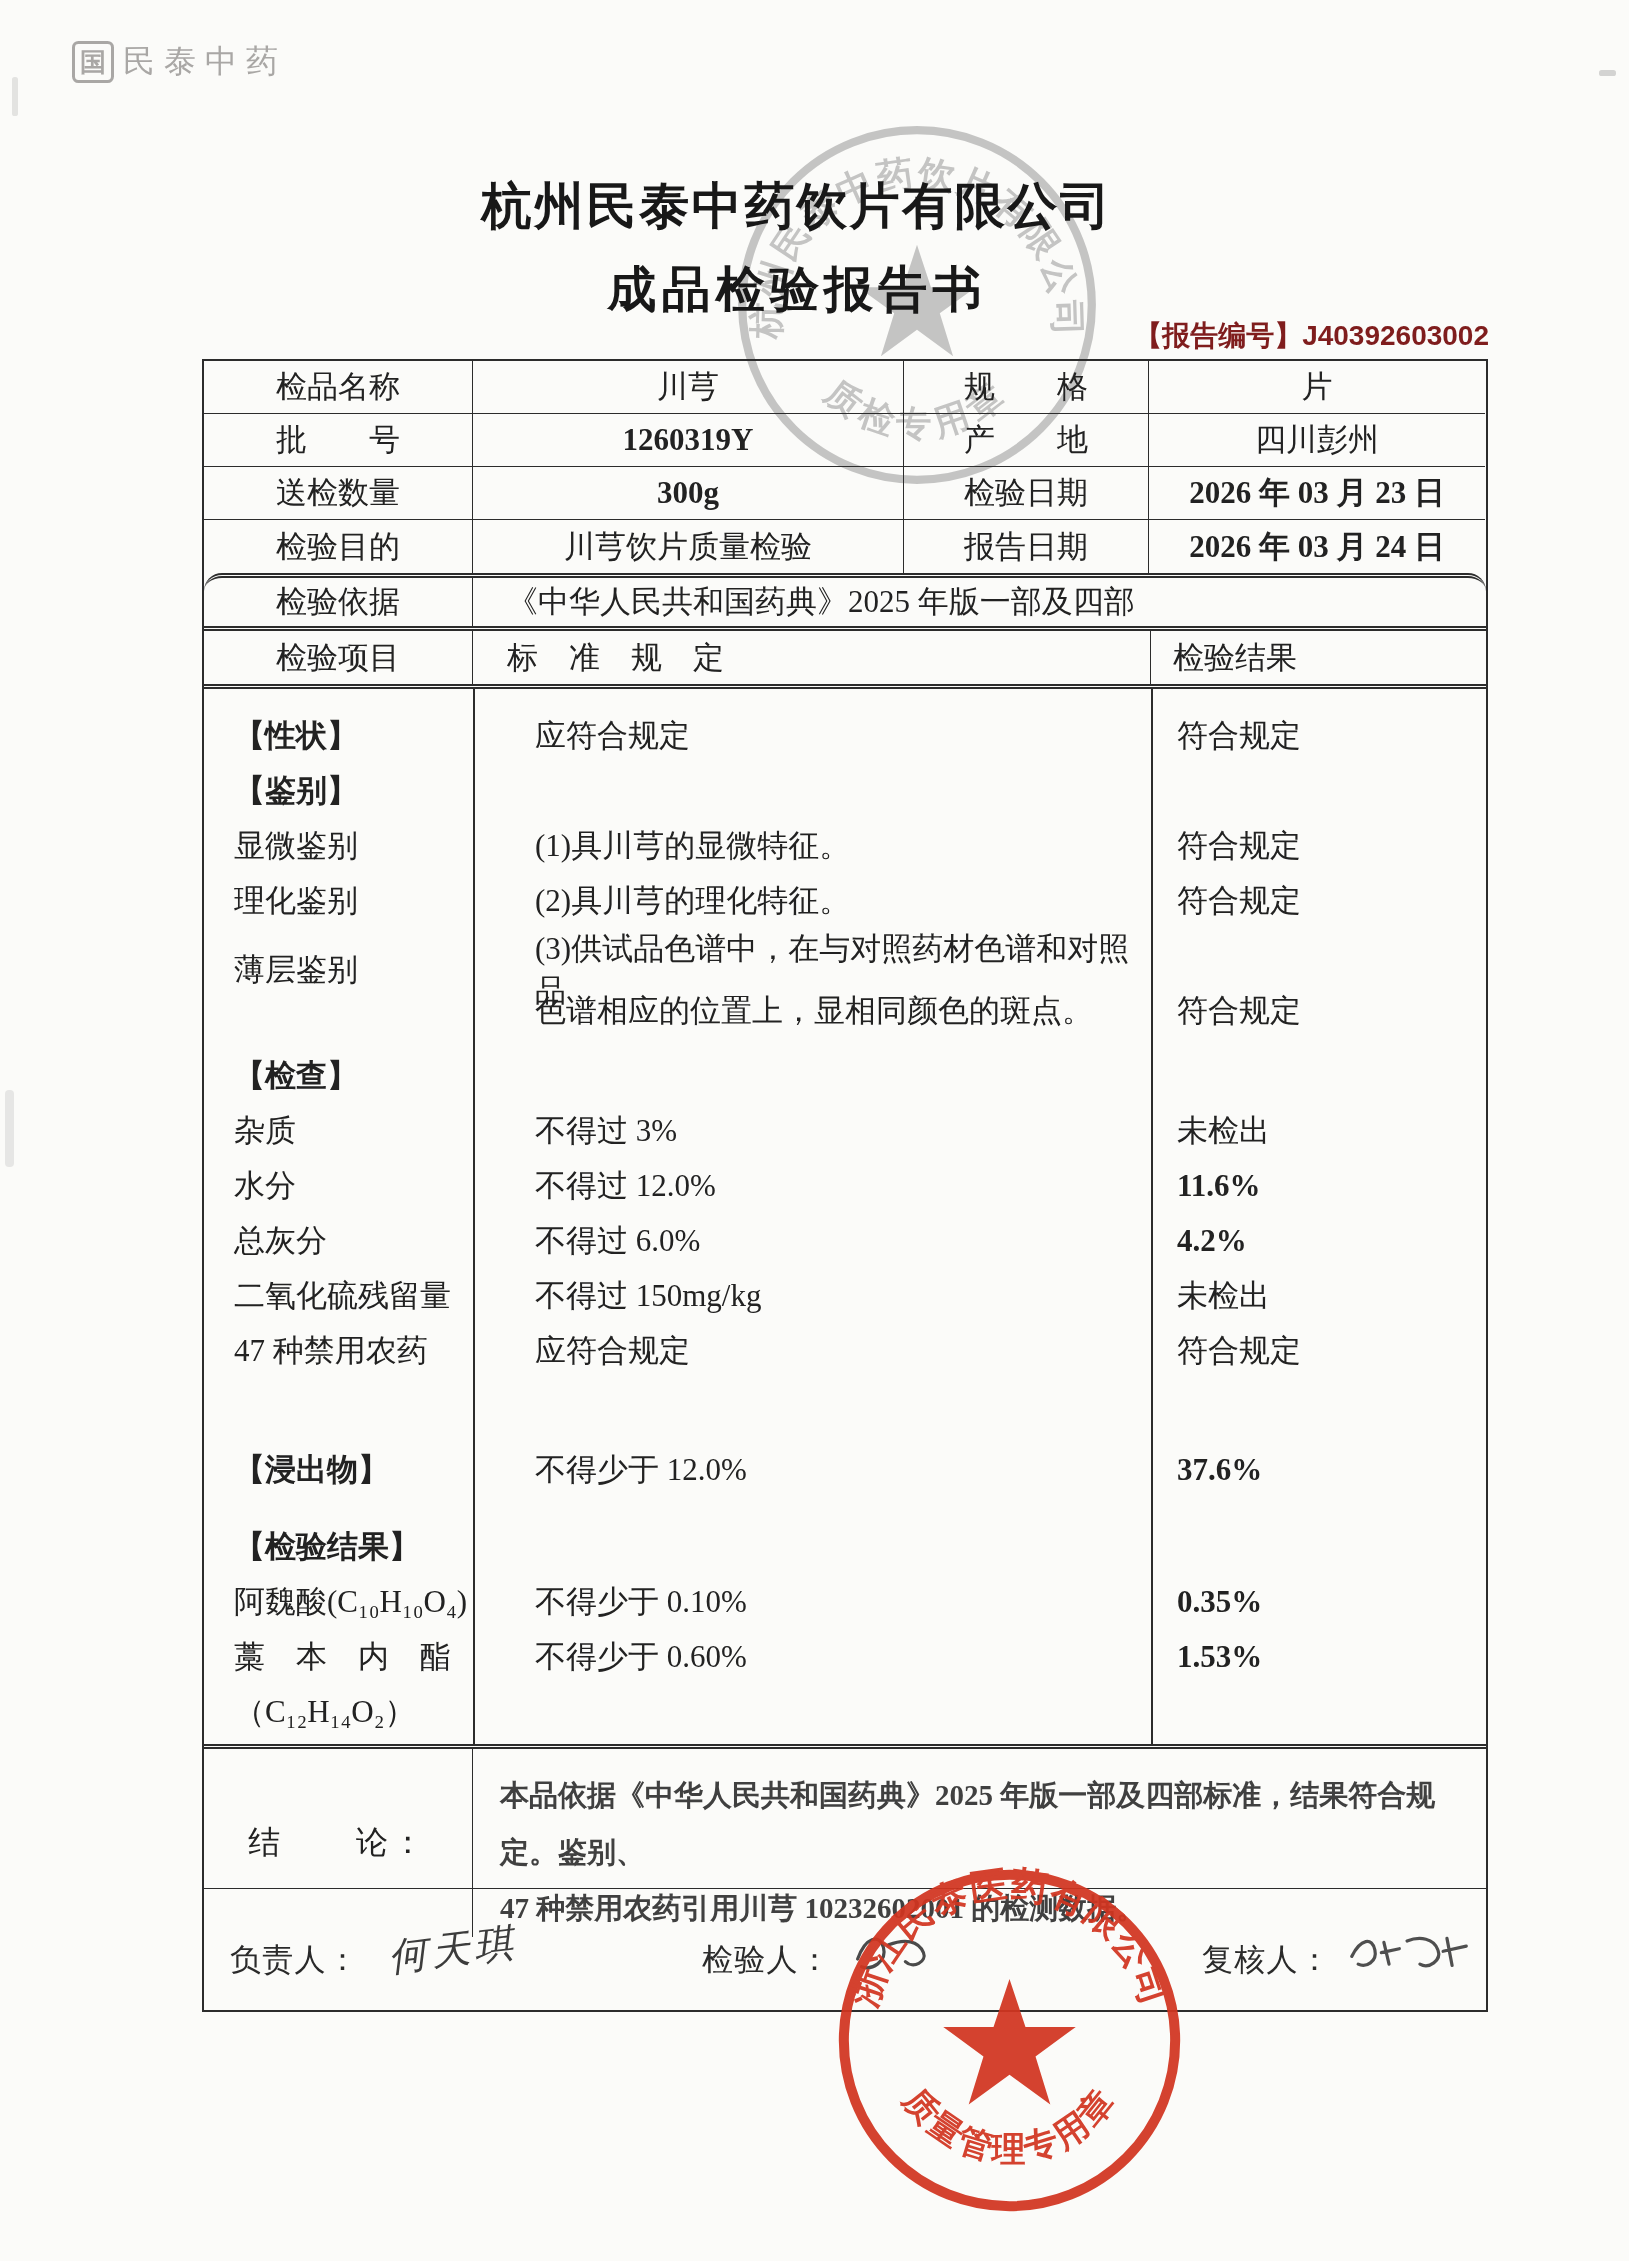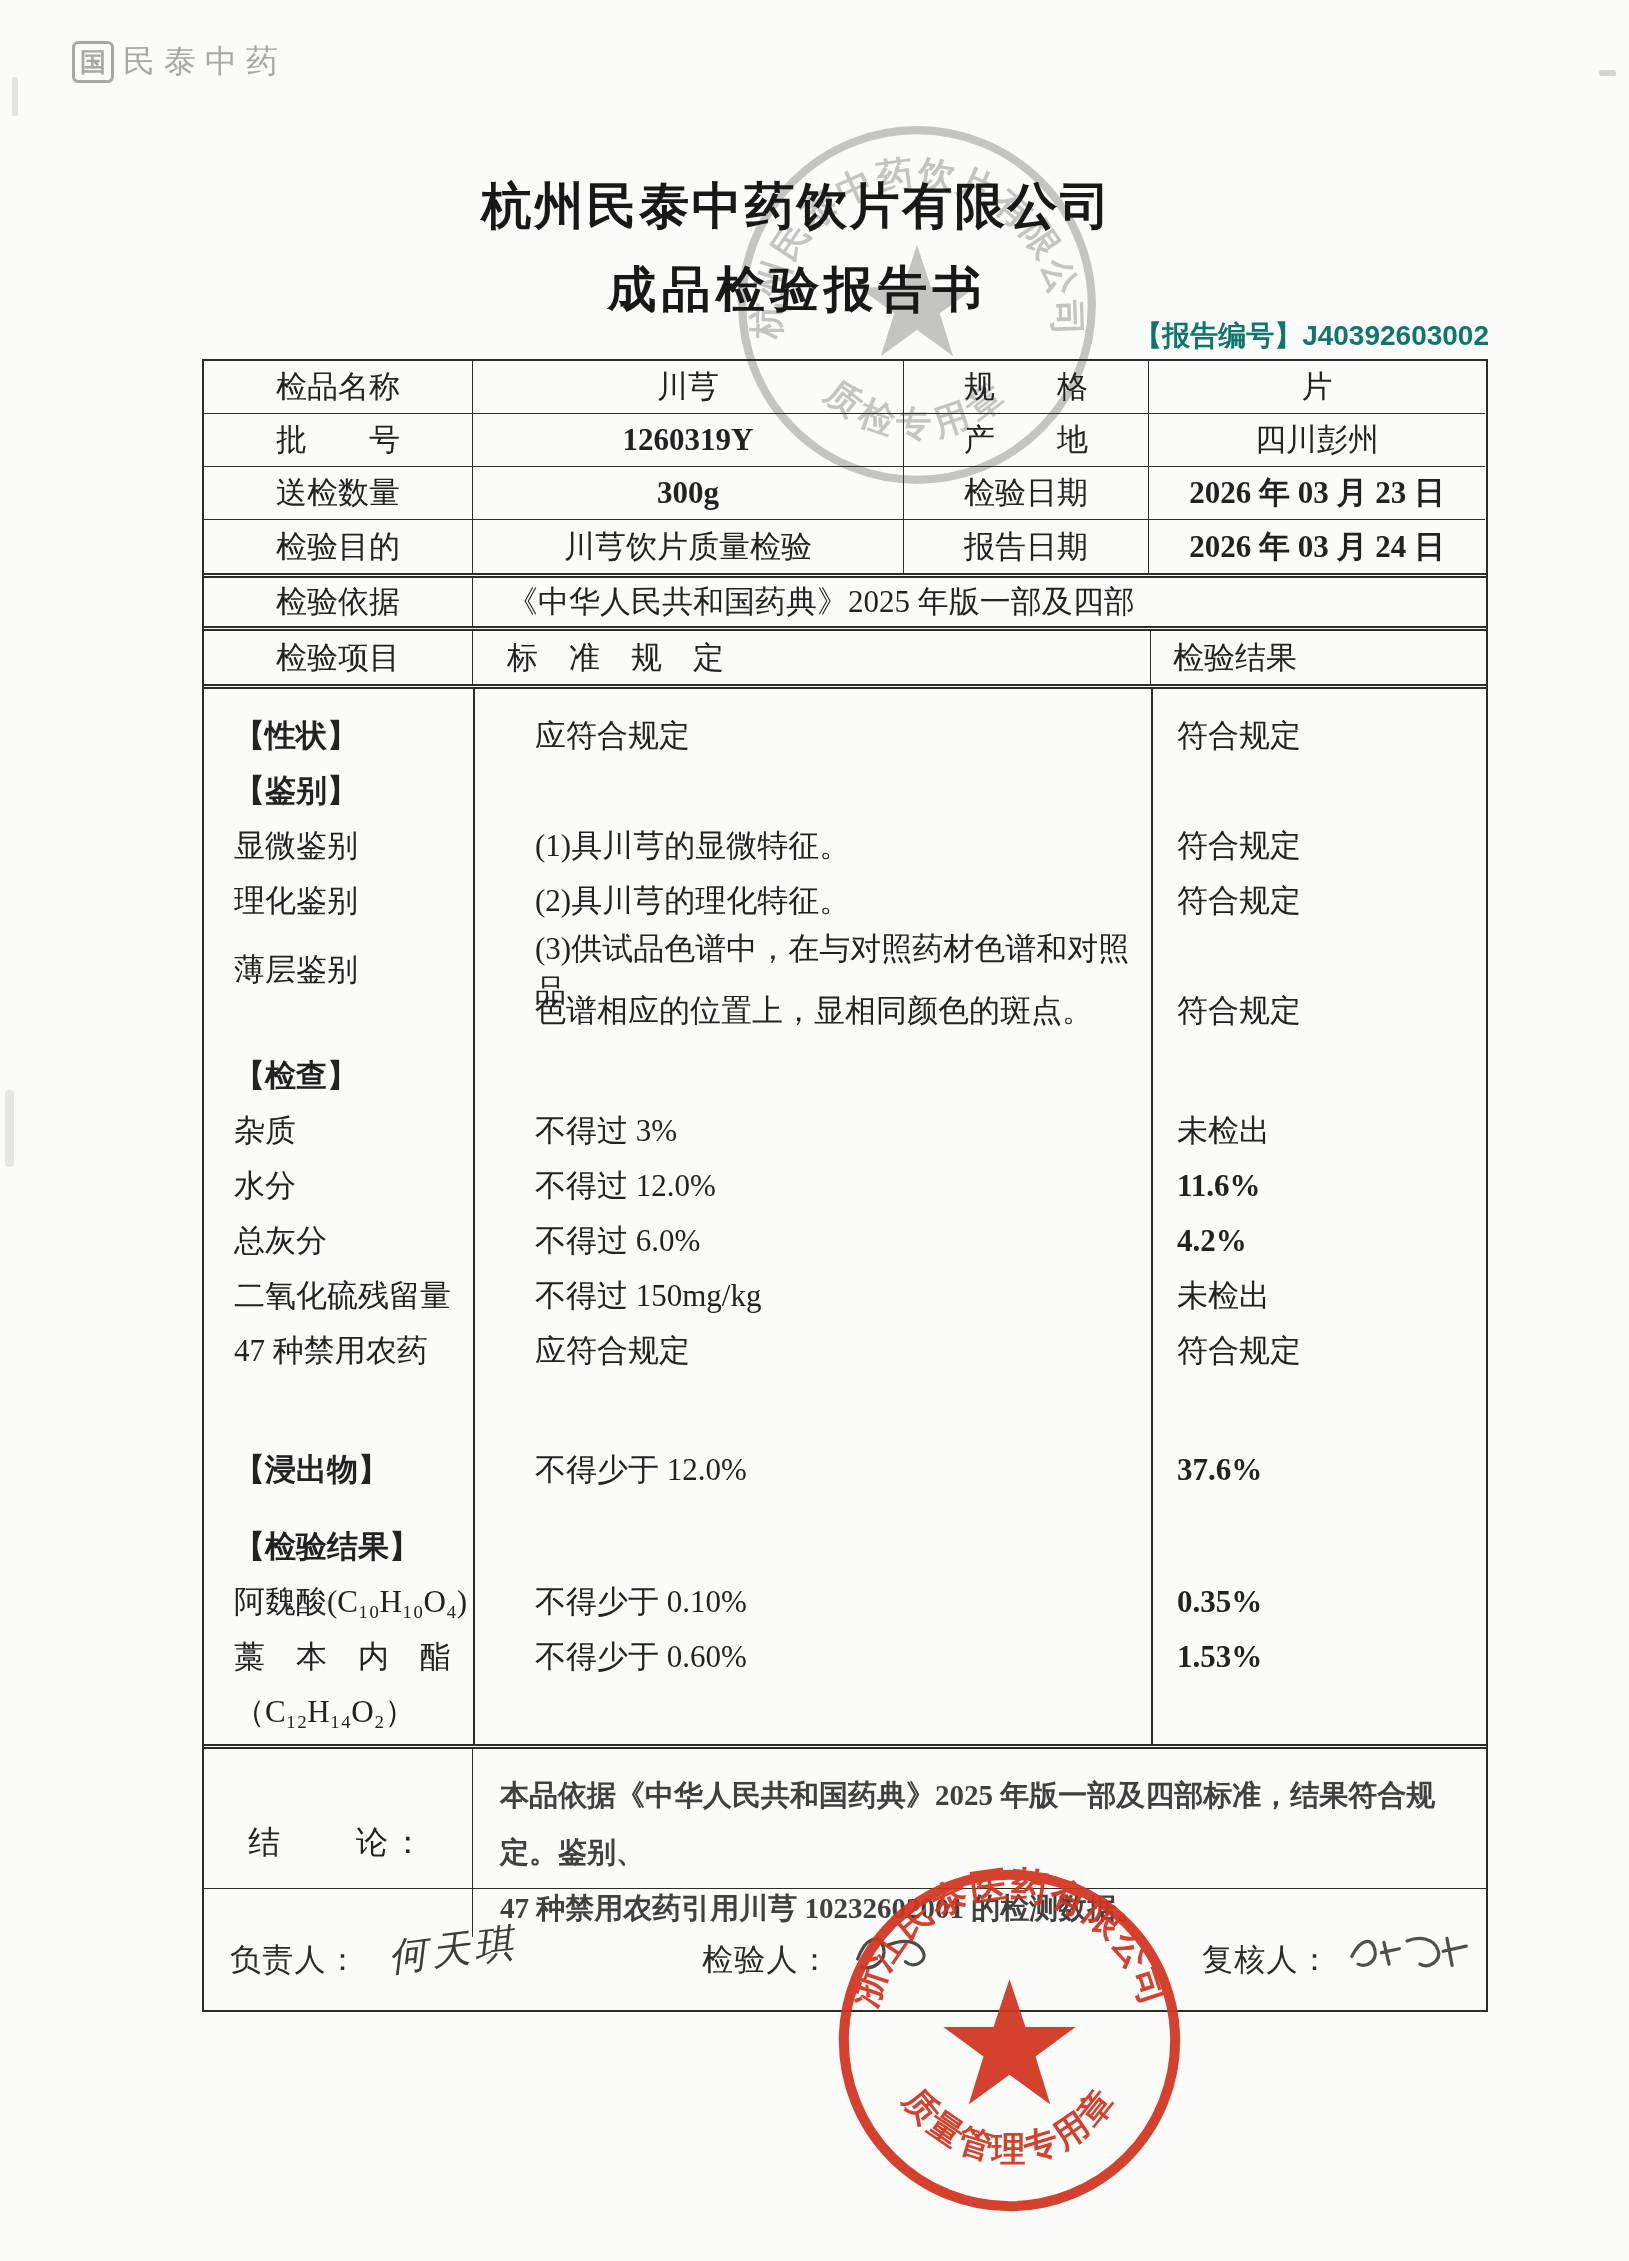--- a/index.html
+++ b/index.html
@@ -13,39 +13,39 @@
   .logo{position:absolute;left:72px;top:40px;display:flex;align-items:center;gap:9px;color:#a9a7a5;}
   .logo-badge{width:36px;height:36px;border:3.2px solid #a9a7a5;border-radius:6.4px;display:flex;align-items:center;justify-content:center;
               font-size:26px;font-weight:700;font-family:"Liberation Sans",sans-serif;}
   .logo-text{font-size:32px;letter-spacing:9px;font-family:"Liberation Sans",sans-serif;font-weight:500;}
 
   
   .title-wrap{position:absolute;left:0;top:173px;width:100%;text-align:center;z-index:3;transform:translateX(-18px);}
   .title-company{font-size:50px;font-weight:700;font-family:"Liberation Sans","DejaVu Sans",sans-serif;letter-spacing:2.6px;color:#181818;}
   .title-doc{font-size:49px;font-weight:700;font-family:"Liberation Sans","DejaVu Sans",sans-serif;letter-spacing:5.2px;color:#181818;margin-top:17px;}
   .report-no{position:absolute;top:317px;right:141px;z-index:3;font-size:28px;font-weight:700;
-             font-family:"Liberation Sans","DejaVu Sans",sans-serif;color:#0f766e;}
+             font-family:"Liberation Sans","DejaVu Sans",sans-serif;color:#7f1d1d;}
 
   
   .stamp{position:absolute;pointer-events:none;}
   .stamp-gray{left:727px;top:115px;width:380px;height:380px;opacity:.5;z-index:1;}
   .stamp-red{left:832px;top:1863px;width:355px;height:355px;opacity:.93;z-index:8;}
 
   
   .frame{position:absolute;left:202px;top:359px;width:1286px;height:1653px;border:2.6px solid #2c2c2c;
          box-sizing:border-box;z-index:4;background:transparent;}
   .cell{box-sizing:border-box;display:flex;align-items:center;font-size:31px;}
   .center{justify-content:center;text-align:center;}
   .b-r{border-right:1.9px solid #2c2c2c;}
   .b-b{border-bottom:1.9px solid #2c2c2c;}
   .dbl-t{border-top:5.8px double #2c2c2c;}
   .bold{font-weight:700;}
   .info-grid{display:grid;grid-template-columns:269px 431px 245px 336px;}
   .info-grid .cell{height:53px;}
-  .basis-row{display:grid;grid-template-columns:269px 1012px;}
+  .basis-row{display:grid;grid-template-columns:269px 1012px;border-radius:18px;}
   .basis-row .cell{height:48px;}
   .head-row{display:grid;grid-template-columns:269px 678px 333px;}
   .head-row .cell{height:53px;}
   .pad-l{justify-content:flex-start;padding-left:34px;}
   .pad-l-sm{justify-content:flex-start;padding-left:22px;}
 
   .body-sec{position:relative;height:1055px;overflow:hidden;}
   .vline{position:absolute;top:0;bottom:0;width:1.9px;background:#2c2c2c;}
   .v1{left:269px;} .v2{left:947px;}
   .brow{display:grid;grid-template-columns:269px 678px 333px;}

